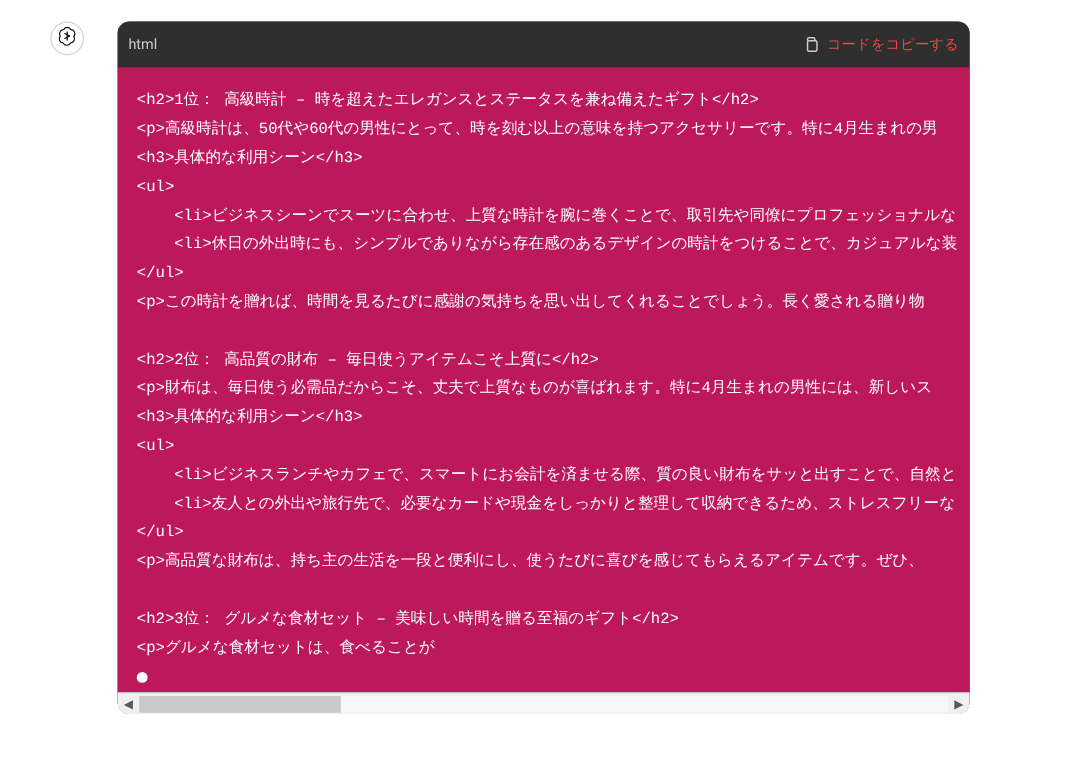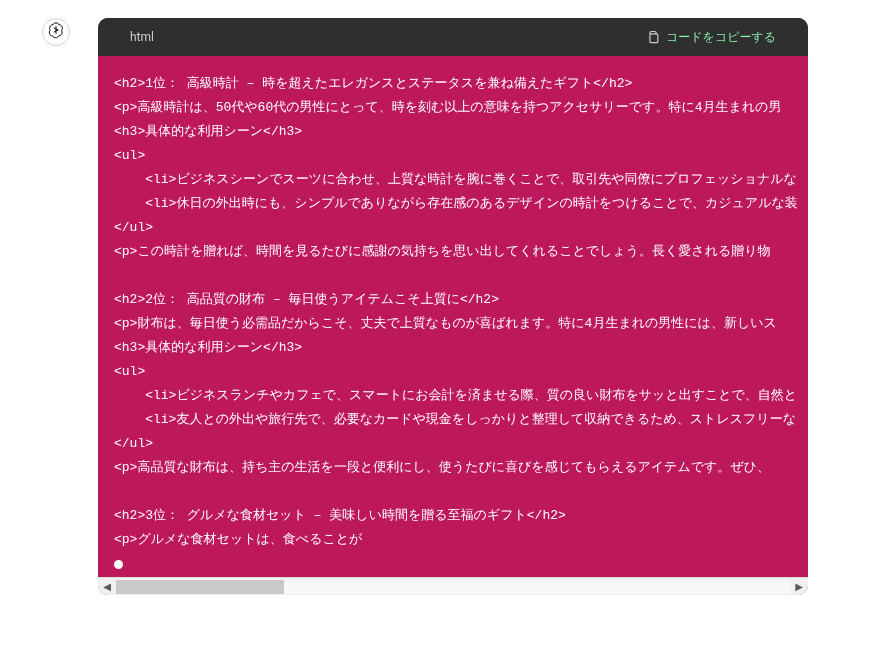--- a/index.html
+++ b/index.html
@@ -40,31 +40,31 @@
       border-radius: 10px;
       overflow: hidden;
       background: #0d0d0d;
     }
     .code-header {
       display: flex;
       align-items: center;
       justify-content: space-between;
       background: #2f2f2f;
       height: 38px;
-      padding: 0 32px;
+      padding: 0 9px;
     }
     .code-lang {
       color: #cdcdcd;
       font-size: 12px;
     }
     .copy-button {
       display: flex;
       align-items: center;
       gap: 6px;
-      color: #86efac;
+      color: #ef4444;
       font-size: 12px;
       cursor: pointer;
       background: none;
       border: none;
     }
     .copy-icon {
       width: 14px;
       height: 14px;
       display: inline-flex;
       align-items: center;

